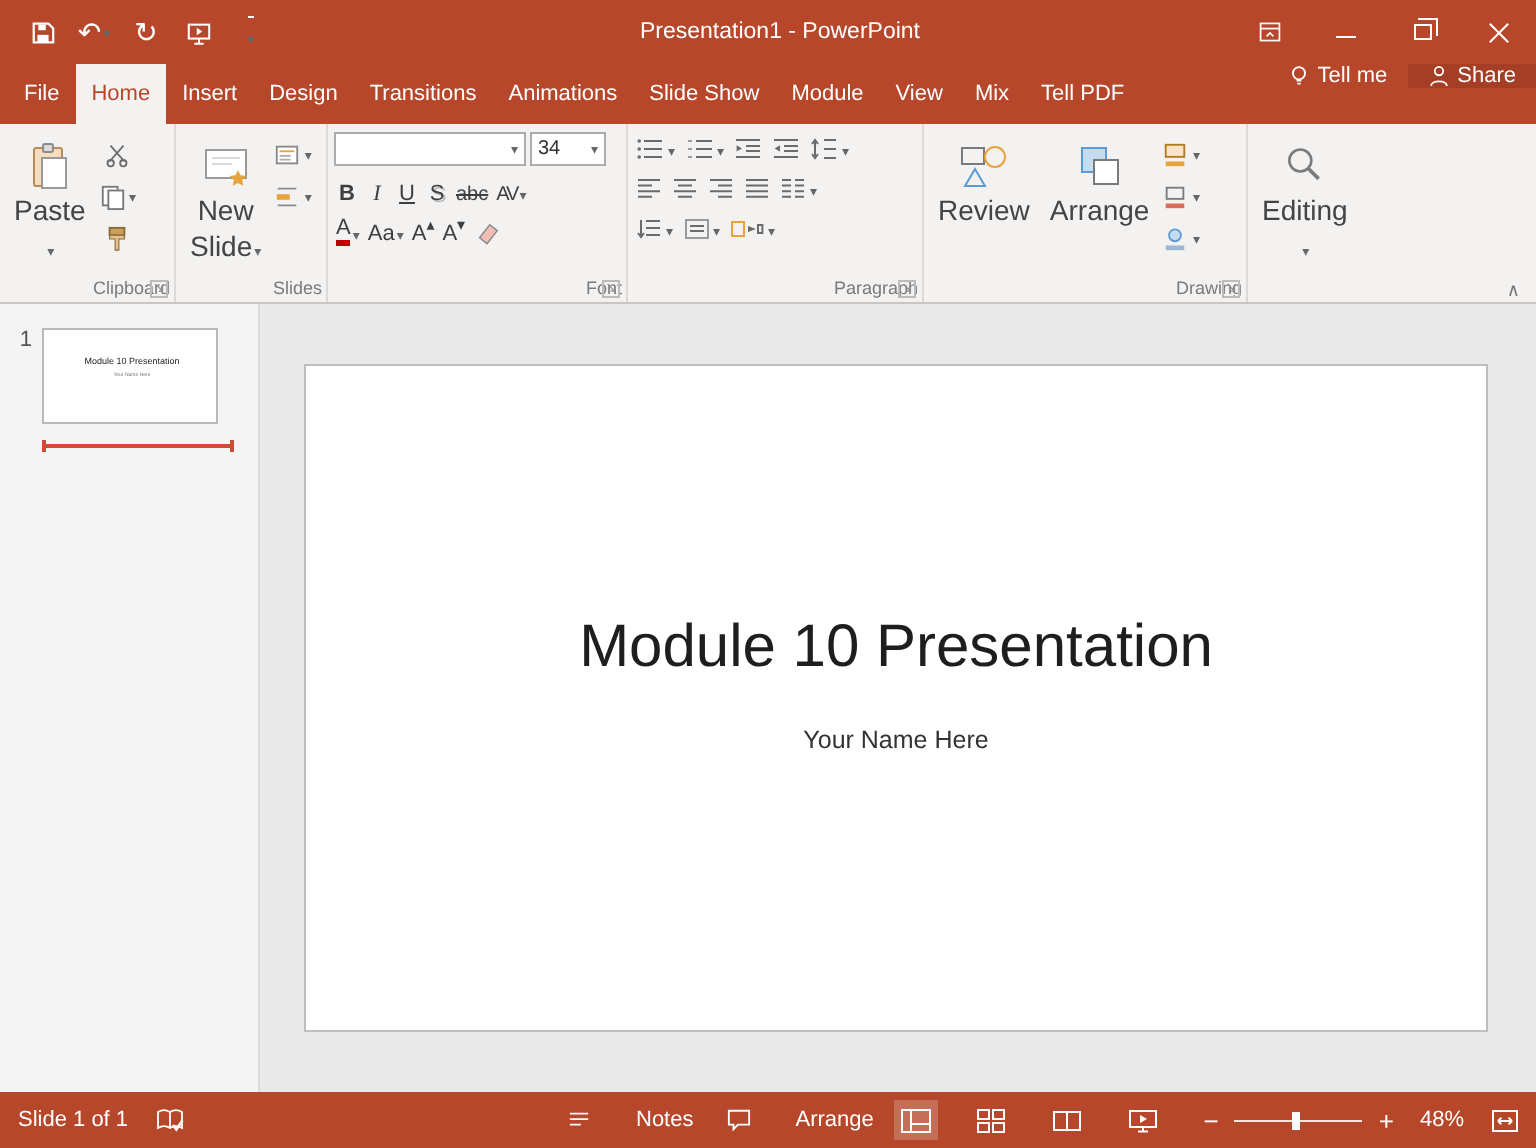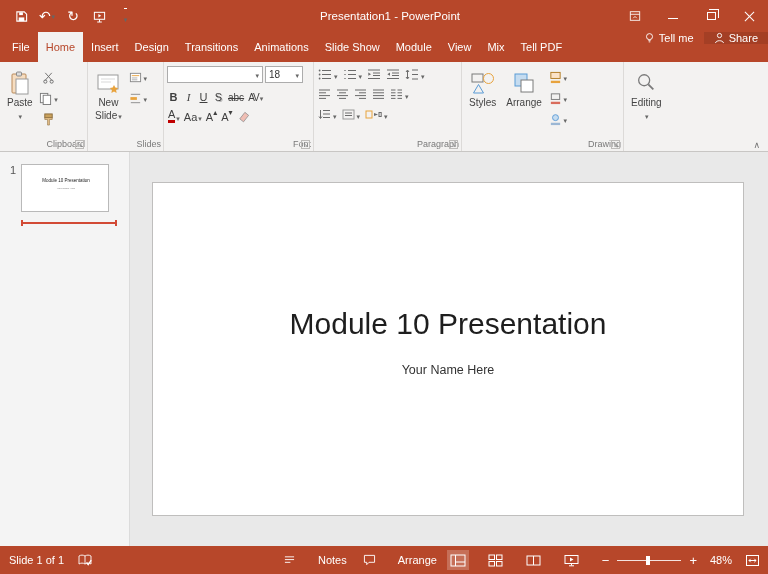--- a/index.html
+++ b/index.html
@@ -33,21 +33,21 @@
   .share{background:rgba(0,0,0,.10)}
 
   
   .ribbon{height:90px;background:#F3F2F1;border-bottom:1px solid #C8C6C4;display:flex;position:relative}
   .rgroup{display:flex;flex-direction:column;border-right:1px solid #DCDAD8;position:relative;padding:2px 2px 0 2px}
   .rg-body{flex:1;display:flex;gap:2px;padding:1px 1px}
   .rg-col{flex:1;display:flex;flex-direction:column;gap:1px}
   .rg-label{height:15px;display:flex;align-items:center;justify-content:flex-end;font-size:9px;color:#7A7A7A}
   .dlg{position:absolute;right:3px;bottom:2px;font-size:7px;color:#909090;border:1px solid #BDBBB9;width:9px;height:9px;display:flex;align-items:center;justify-content:center;line-height:1}
   .dlg::after{content:"\2198"}
-  .bigbtn{display:flex;flex-direction:column;align-items:center;justify-content:flex-start;padding:4px 4px 0 4px;font-size:10px;color:#444;line-height:1.25;text-align:left;cursor:default}
+  .bigbtn{display:flex;flex-direction:column;align-items:center;justify-content:flex-start;padding:4px 4px 0 4px;font-size:14px;color:#444;line-height:1.25;text-align:left;cursor:default}
   .bigbtn .bicon{height:28px;display:flex;align-items:center}
   .caret::after{content:"\25BE";font-size:7px;color:#666;line-height:1}
   .caret{display:inline-block;margin-left:1px}
   .smallcol{display:flex;flex-direction:column;justify-content:flex-start;gap:3px;padding-top:3px}
   .sbtn{height:18px;min-width:20px;display:flex;align-items:center;justify-content:center;gap:1px;cursor:default}
 
   
   .frow{display:flex;align-items:center;gap:2px;height:19px}
   .combo{background:#fff;border:1px solid #ACACAC;height:17px;display:flex;align-items:center;font-size:10px;padding:0 3px;color:#333}
   .combo .caret{margin-left:auto}
@@ -271,21 +271,21 @@
 
     <div class="rgroup" style="width:150px">
       <div class="rg-body">
         <div class="rg-col">
           <div class="frow">
             <div class="combo" style="width:96px">
               <span></span>
               <span class="caret"></span>
             </div>
             <div class="combo" style="width:38px">
-              <span>18</span>
+              <span>34</span>
               <span class="caret"></span>
             </div>
           </div>
           <div class="frow">
             <span class="fbtn bold">B</span>
             <span class="fbtn italic">I</span>
             <span class="fbtn underl">U</span>
             <span class="fbtn shadow">S</span>
             <span class="fbtn strike">abc</span>
             <span class="fbtn spacing">
@@ -428,21 +428,21 @@
     <div class="rgroup" style="width:162px">
       <div class="rg-body">
         <div class="bigbtn">
           <span class="bicon">
             <svg width="26" height="26" viewBox="0 0 26 26">
                 <rect x="2" y="4" width="11" height="8" fill="none" stroke="#7A7A7A"></rect>
                 <circle cx="18.5" cy="8.5" r="5" fill="none" stroke="#E8A33D"></circle>
                 <path d="M8.5 14.5 l5 8.5 h-10 z" fill="none" stroke="#5B9BD5"></path>
               </svg>
           </span>
-          <span>Styles</span>
+          <span>Review</span>
         </div>
         <div class="bigbtn">
           <span class="bicon">
             <svg width="26" height="26" viewBox="0 0 26 26">
                 <rect x="4" y="4" width="12" height="12" fill="#C5DCF0" stroke="#5B9BD5"></rect>
                 <rect x="10" y="10" width="12" height="12" fill="#fff" stroke="#7A7A7A"></rect>
               </svg>
           </span>
           <span>Arrange</span>
         </div>

